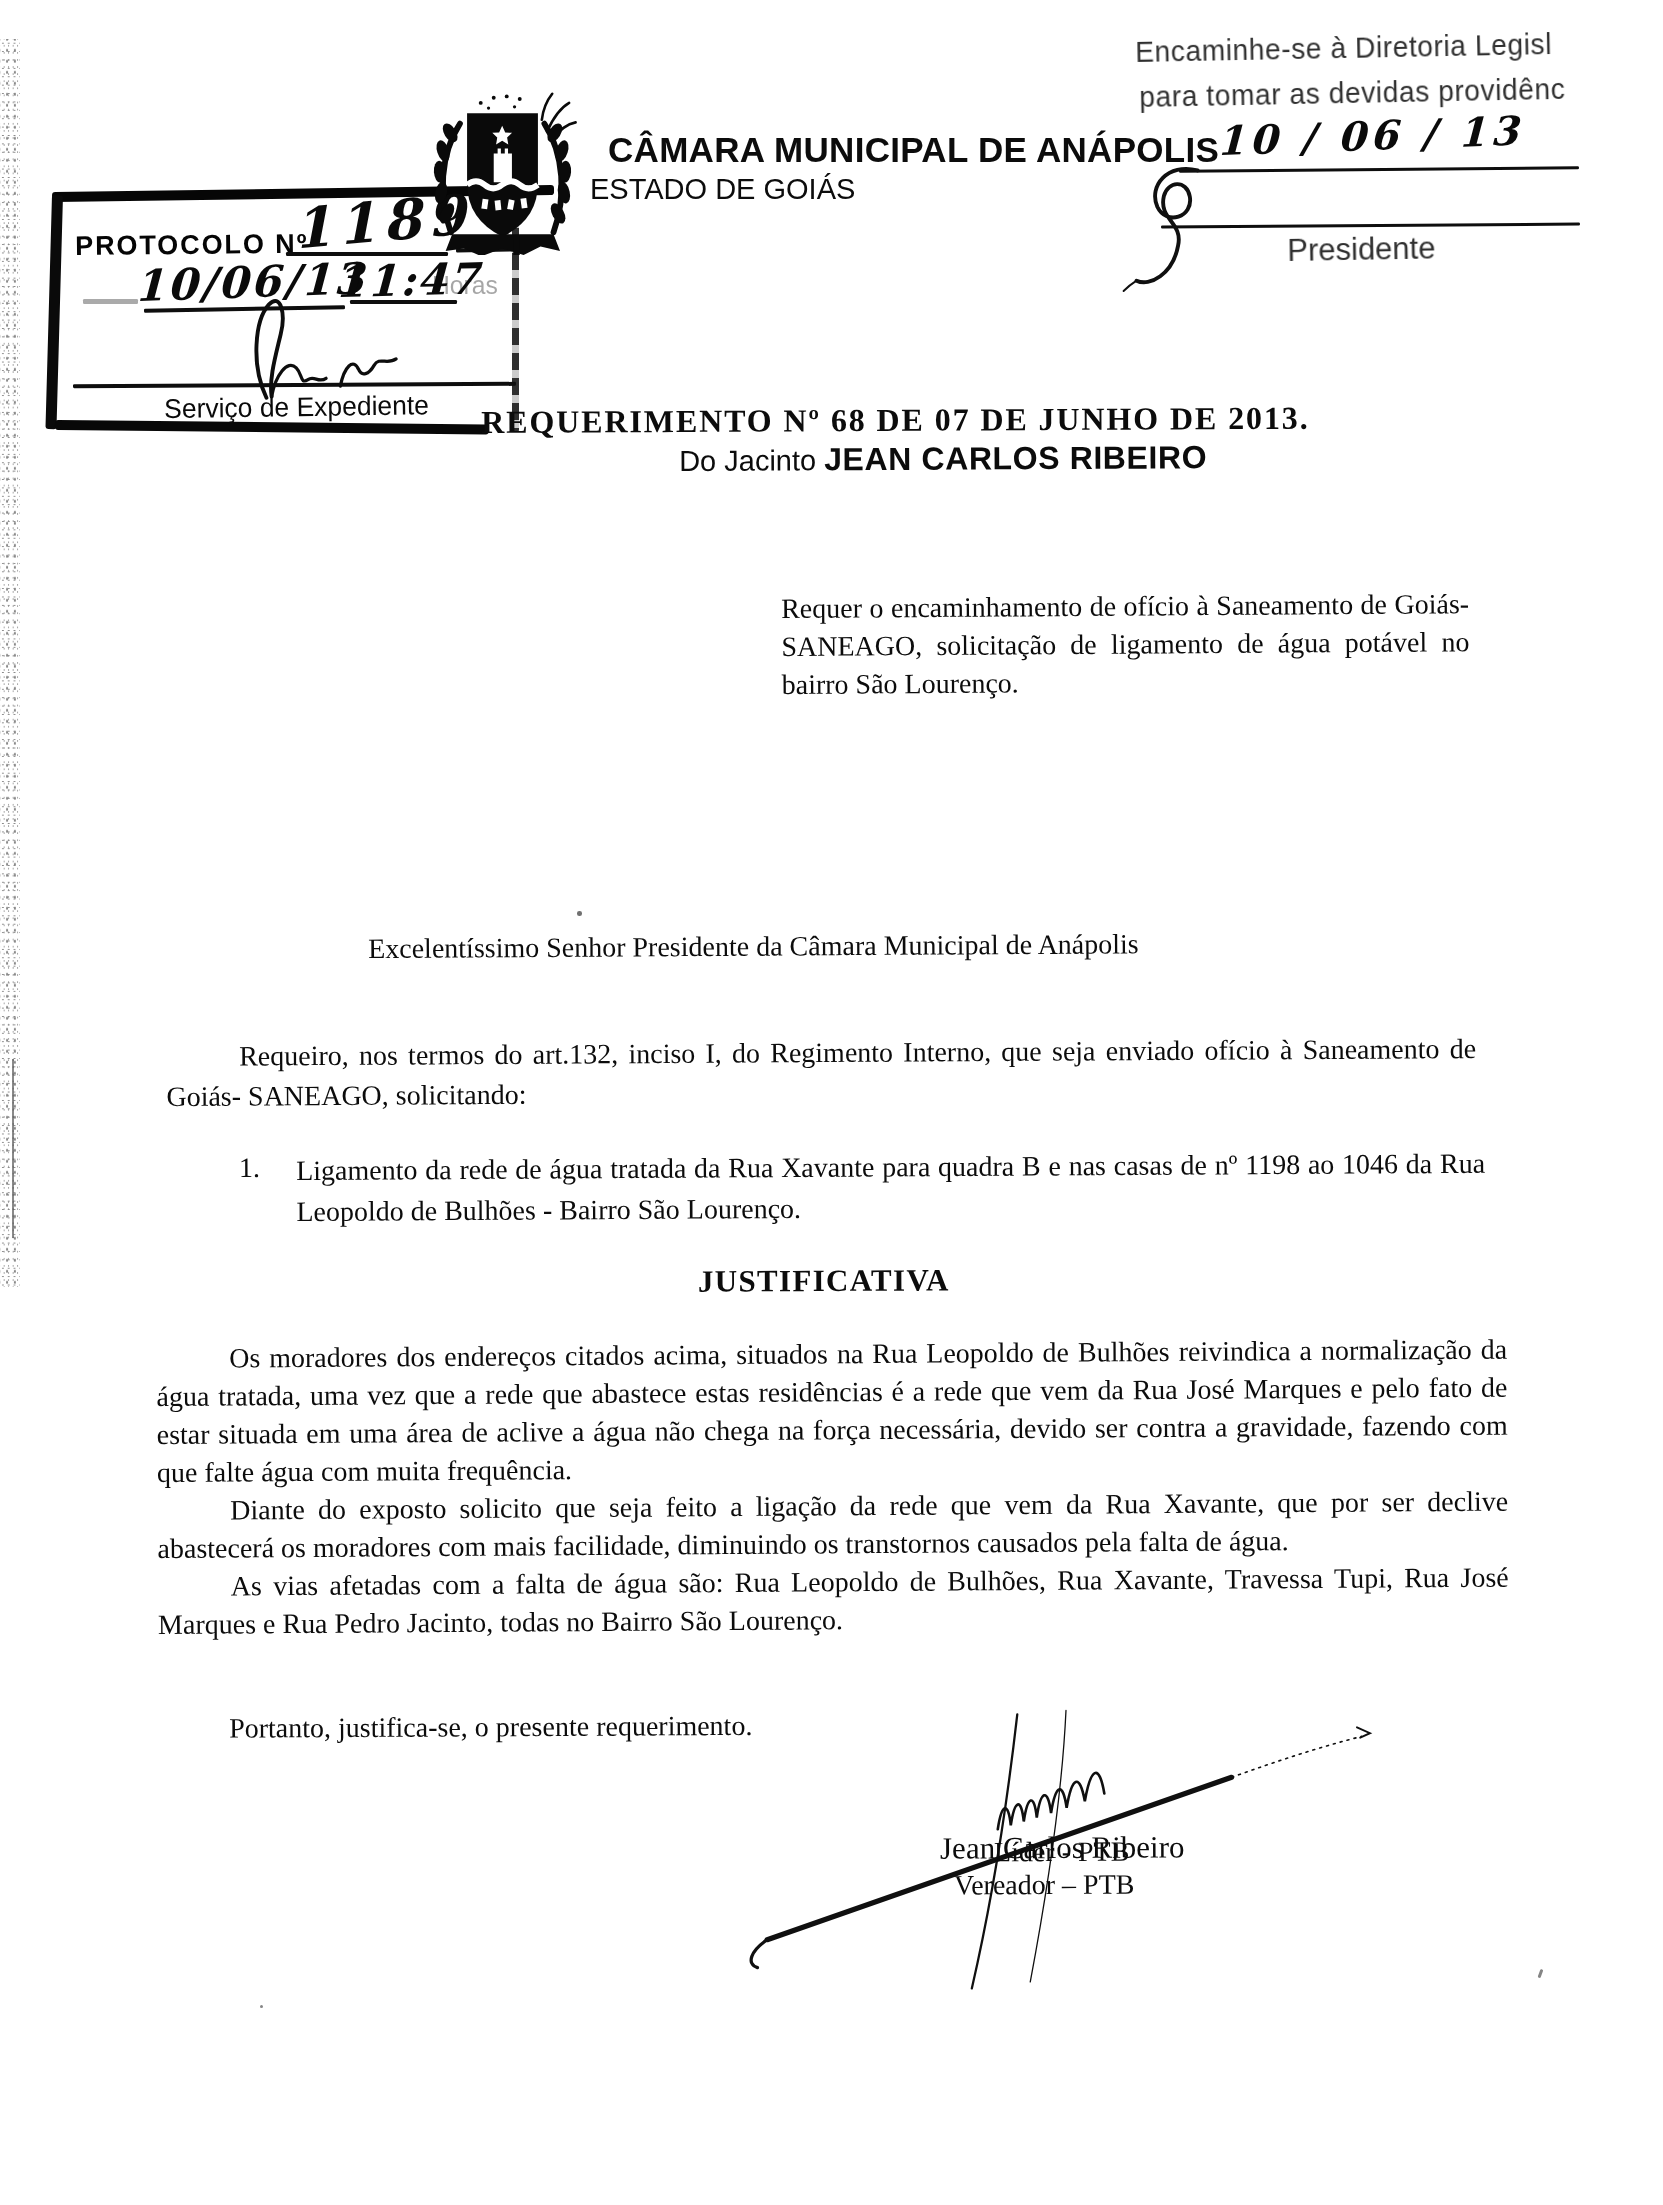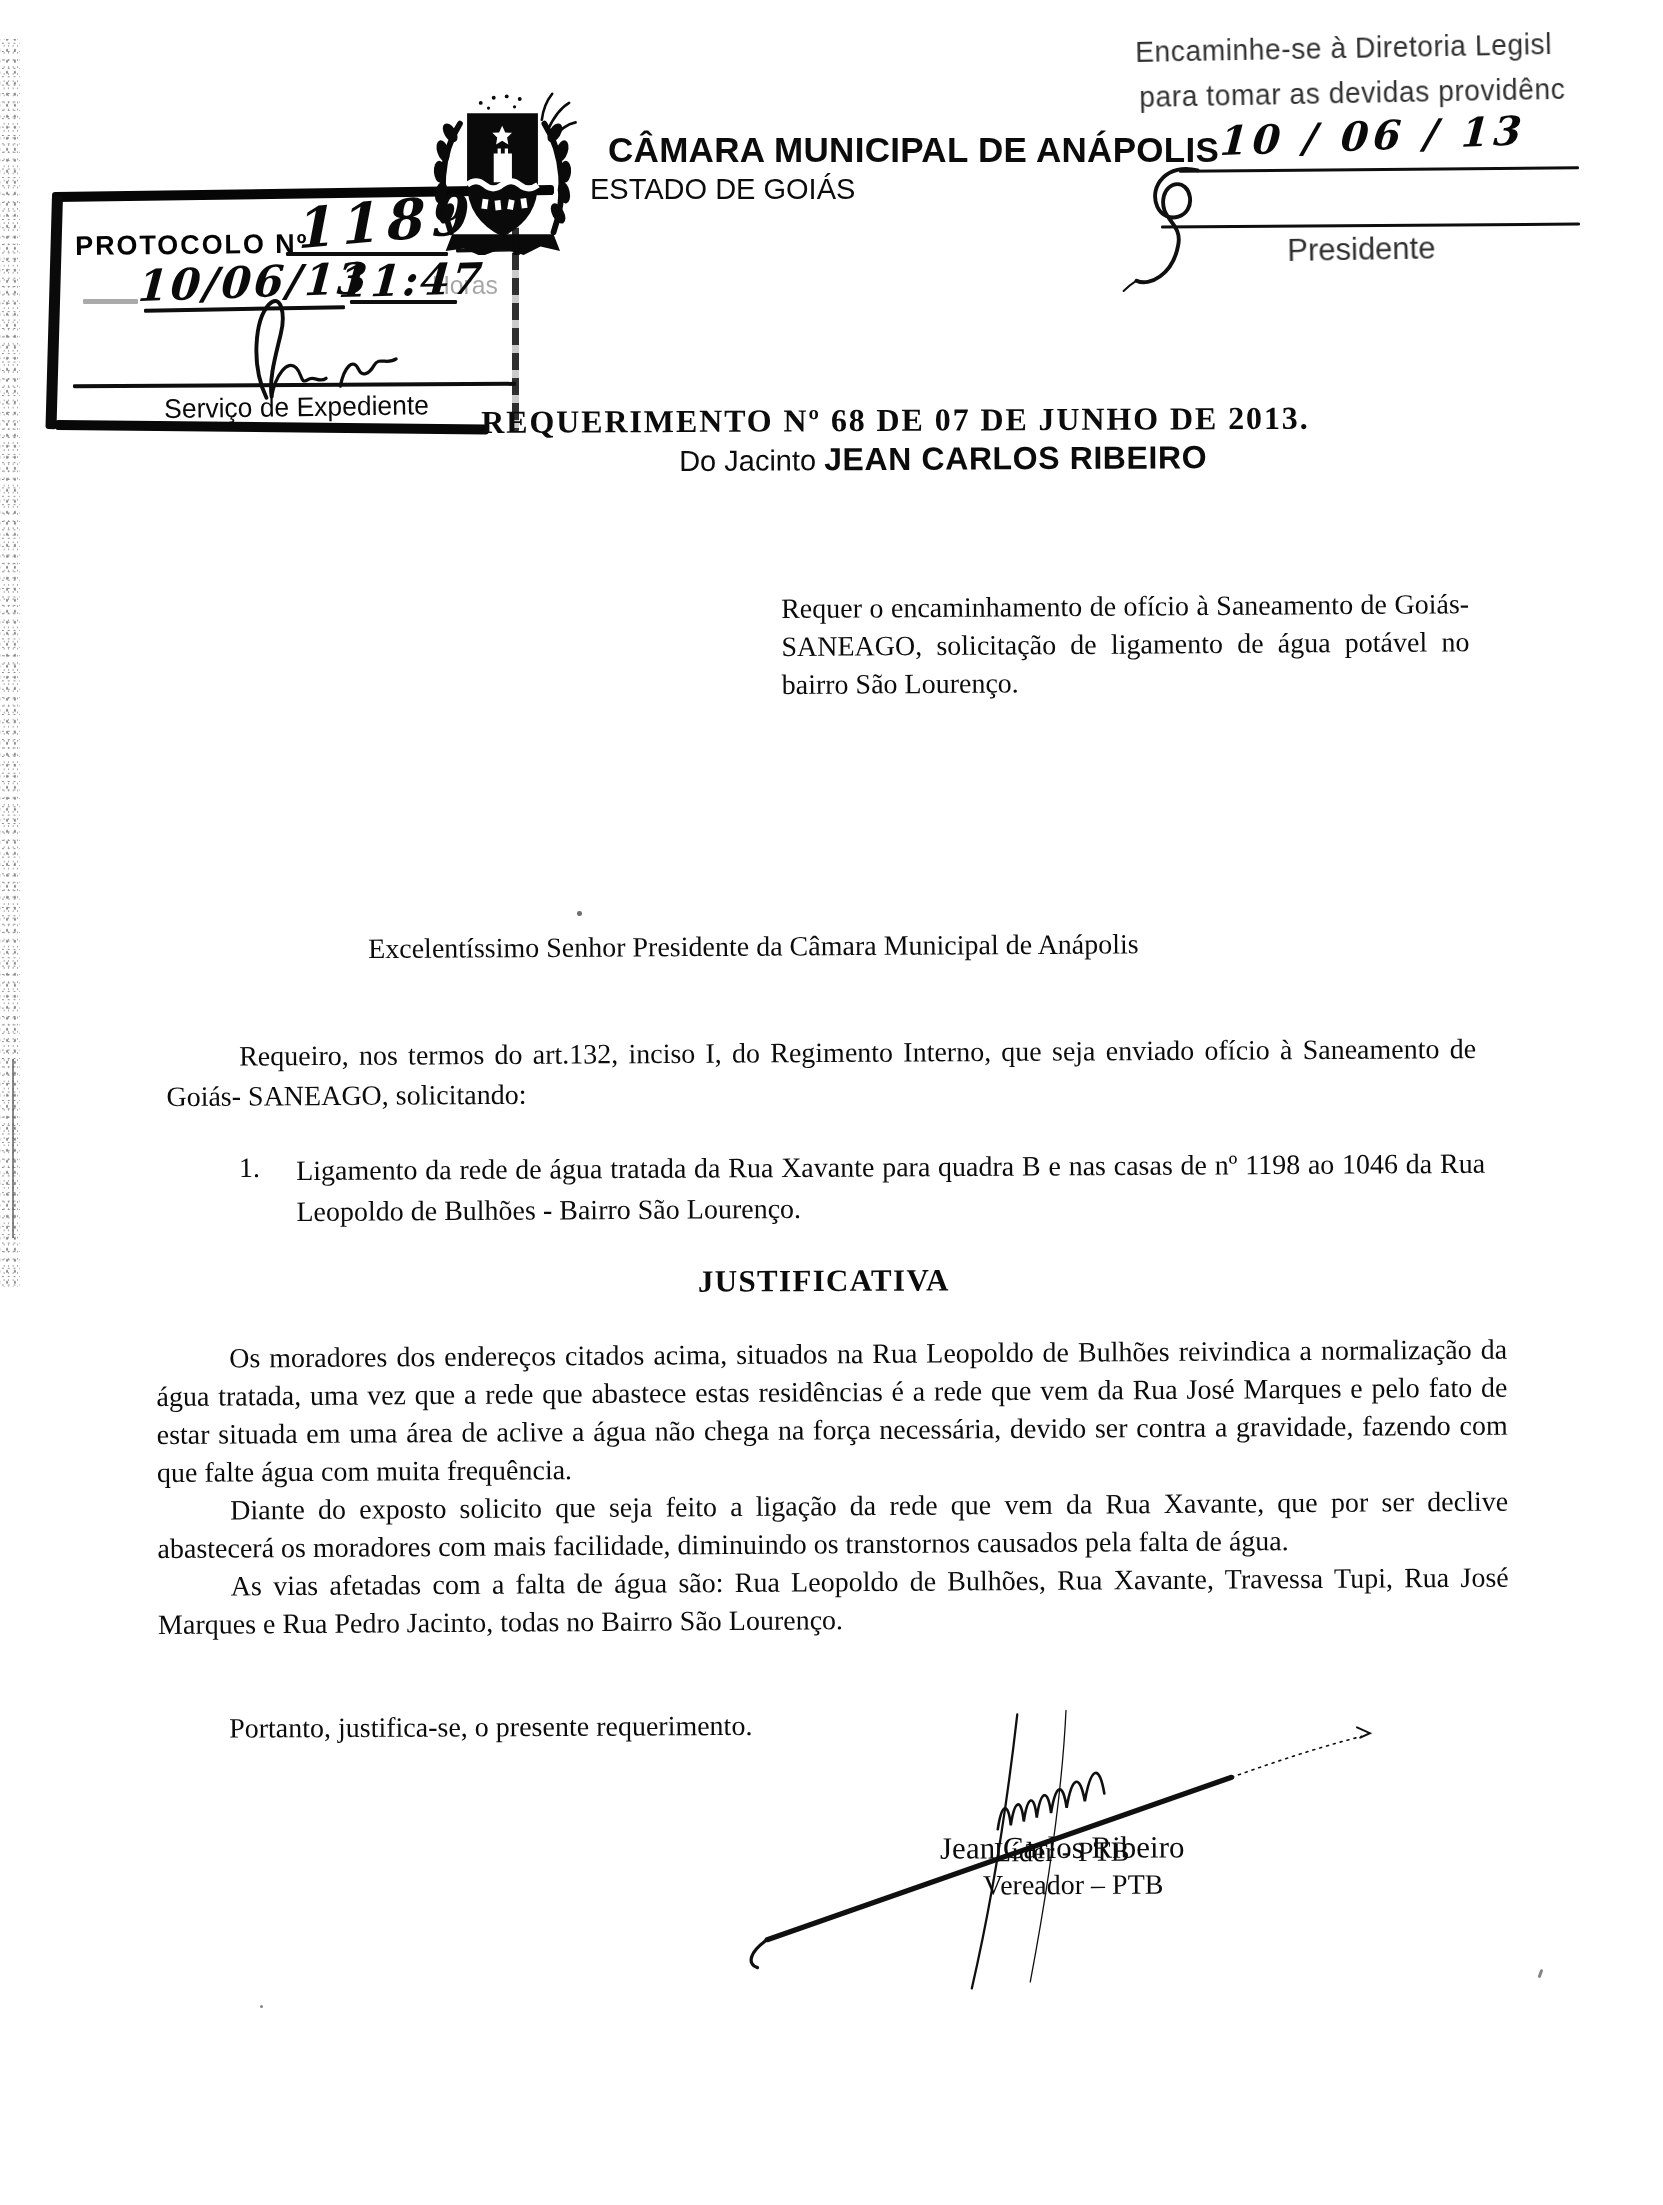--- a/index.html
+++ b/index.html
@@ -157,15 +157,15 @@
     <path d="M85,355 C300,282 550,192 800,105" stroke-width="8"></path>
     <path d="M800,105 C870,80 930,60 1000,42" stroke-width="2.5" stroke-dasharray="3 8"></path>
     <path d="M993,28 l20,9 l-15,7" stroke-width="3"></path>
     <path d="M440,185 c6,-40 16,-44 20,-6 c6,-40 16,-44 20,-6 c6,-40 16,-44 20,-6 c6,-42 17,-47 22,-7 c7,-44 18,-50 24,-8 c8,-48 20,-55 28,-10 c9,-52 22,-60 30,-12" stroke-width="4"></path>
     <path d="M470,8 C455,140 430,300 400,430" stroke-width="3.5"></path>
     <path d="M545,2 C540,110 520,260 490,420" stroke-width="2"></path>
     <path d="M85,355 C60,372 52,392 70,398" stroke-width="5"></path>
   </g>
 </svg>
 <div class="abs serif ink" style="left:940px;top:1830px;font-size:31px;white-space:nowrap;transform:rotate(-0.3deg);">Jean Carlos Ribeiro</div>
-<div class="abs serif ink" style="left:983px;top:1869px;font-size:28px;white-space:nowrap;transform:rotate(-0.3deg);">Vereador – PTB</div>
+<div class="abs serif ink" style="left:954px;top:1869px;font-size:28px;white-space:nowrap;transform:rotate(-0.3deg);">Vereador – PTB</div>
 <div class="abs serif ink" style="left:994px;top:1836px;font-size:28px;white-space:nowrap;transform:rotate(-0.3deg);">Líder - PTB</div>
 
 
 </body></html>

